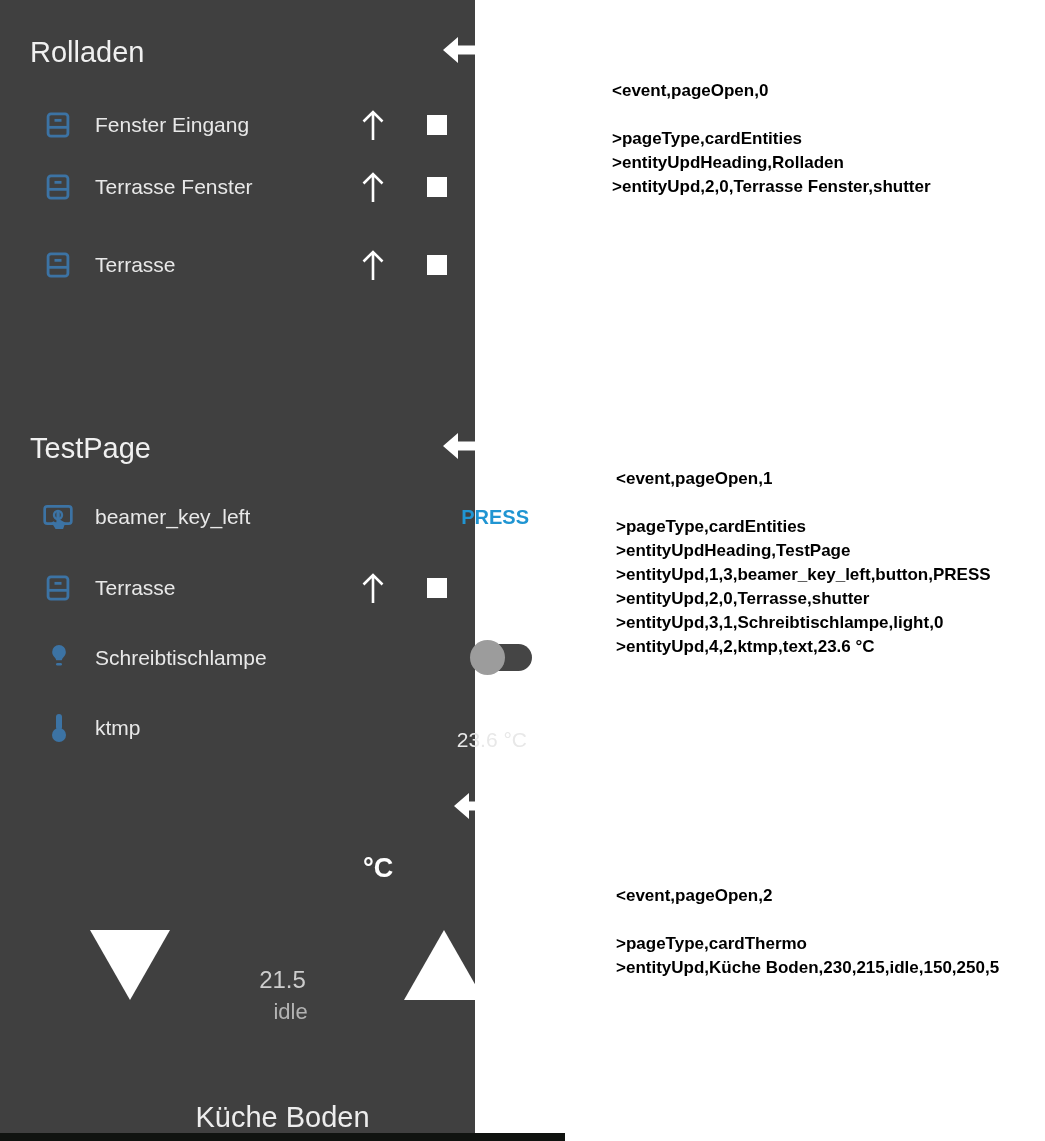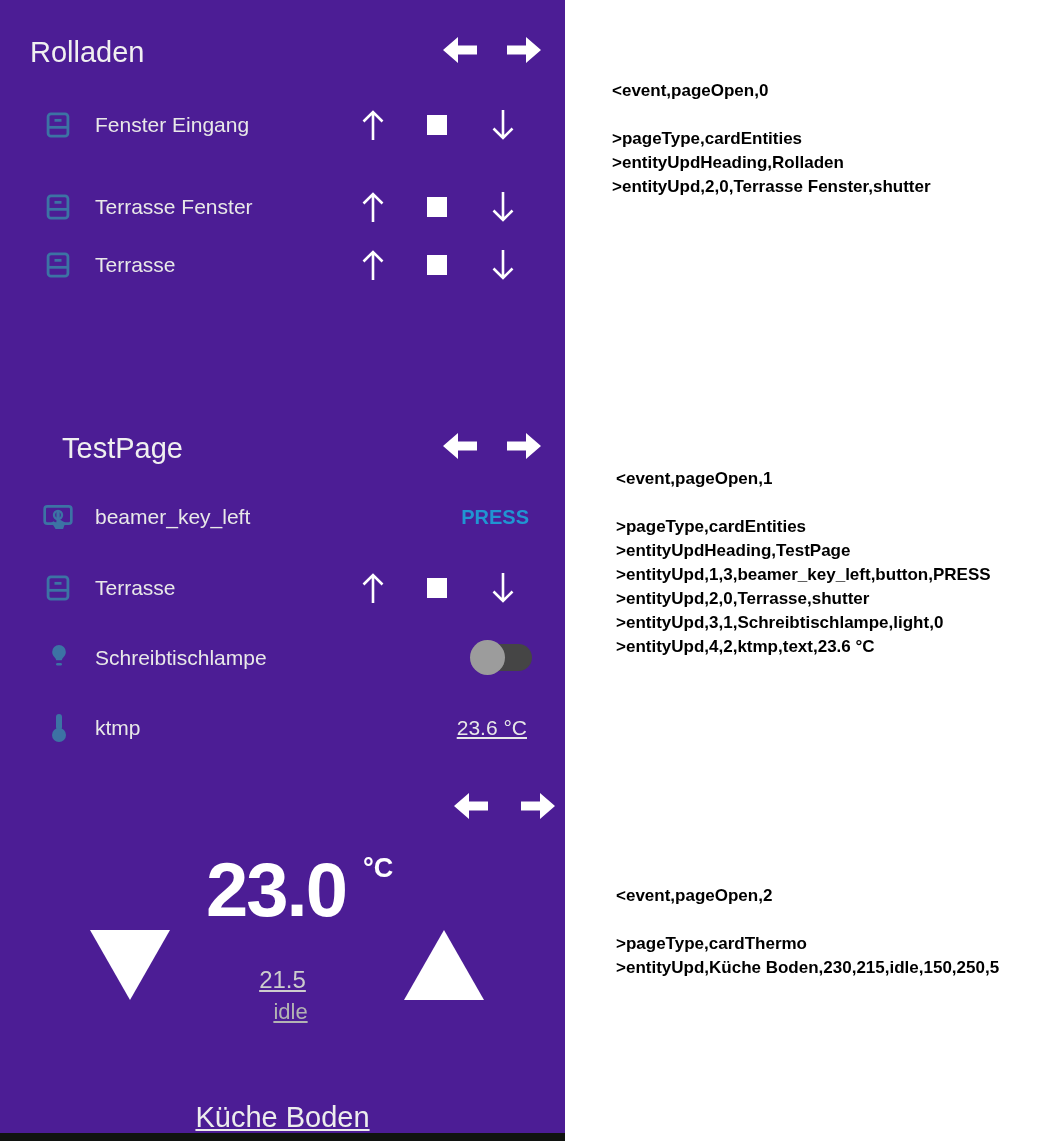--- a/index.html
+++ b/index.html
@@ -1,48 +1,48 @@
 <!DOCTYPE html>
 <html><head>
 <meta charset="utf-8">
 <style>
   * { margin:0; padding:0; box-sizing:border-box; }
   body { width:1045px; height:1141px; background:#ffffff; position:relative;
          font-family:"Liberation Sans", sans-serif; overflow:hidden; }
 
-  .panel { position:absolute; left:0; top:0; width:565px; height:1141px; background:#4c1d95; }
+  .panel { position:absolute; left:0; top:0; width:475px; height:1141px; background:#404040; }
   .panel-bottom-edge { position:absolute; left:0; bottom:0; width:565px; height:8px; background:#101310; }
 
   .heading { position:absolute; left:30px; color:#f0f0f0; font-size:29px; line-height:38px; font-weight:400; }
 
   .nav-btn { position:absolute; width:38px; height:34px; cursor:pointer; }
   .nav-btn svg { display:block; }
 
   .row { position:absolute; left:0; width:565px; height:44px; }
   .row-icon { position:absolute; color:#3c73a4; }
   .row-label { position:absolute; left:95px; top:0; line-height:44px; font-size:21px; color:#e8e8e8; }
 
   .ctl { position:absolute; cursor:pointer; }
   .ctl-up   { left:358px; top:5px; }
   .ctl-stop { left:427px; top:12px; width:20px; height:20px; background:#ffffff; }
   .ctl-down { left:488px; top:5px; }
 
   .press-label { position:absolute; right:36px; top:0; line-height:44px;
                  font-size:20px; font-weight:700; color:#2095d2; cursor:pointer; }
-  .value-text { position:absolute; right:38px; top:0; line-height:44px; font-size:21px; color:#e8e8e8;text-decoration:underline; }
+  .value-text { position:absolute; right:38px; top:12px; line-height:44px; font-size:21px; color:#e8e8e8; }
 
   .toggle { position:absolute; right:33px; top:8px; width:59px; height:27px; cursor:pointer; }
   .toggle-track { position:absolute; left:0; top:0; width:59px; height:27px; border-radius:14px; background:#454545; }
   .toggle-knob  { position:absolute; left:-3px; top:-4px; width:35px; height:35px; border-radius:50%; background:#9c9c9c; }
 
   .big-temp  { position:absolute; left:206px; top:850px; font-size:76px; font-weight:700;
                line-height:1.05; color:#ffffff; letter-spacing:-2px; }
   .temp-unit { position:absolute; left:363px; top:853px; font-size:27px; font-weight:700; color:#ffffff; }
   .tri-btn { position:absolute; cursor:pointer; }
-  .centered { position:absolute; left:0; width:565px; text-align:center;text-decoration:underline; }
+  .centered { position:absolute; left:0; width:565px; text-align:center; }
   .setpoint { top:966px; font-size:24px; color:#cdcdcd; }
   .hvac-state { top:999px; font-size:22px; color:#b3b3b3;padding-left:16px; }
   .thermo-title { top:1081px; font-size:29px; color:#ededed;margin-top:20px; }
 
   .log-block { position:absolute; color:#000000; font-size:17px; line-height:24px;
                font-weight:700; white-space:nowrap; }
   .log-lines { margin-top:24px; }
 </style>
 </head>
 <body>
@@ -81,21 +81,21 @@
         </svg>
     </span>
     <span class="ctl ctl-stop"></span>
     <span class="ctl ctl-down">
       <svg width="30" height="34" viewBox="0 0 30 34">
           <path d="M15 2 V30 M5.5 20.5 L15 30 L24.5 20.5" fill="none" stroke="#ffffff" stroke-width="2.6"></path>
         </svg>
     </span>
   </div>
 
-  <div class="row" style="top:185px;">
+  <div class="row" style="top:165px;">
     <span class="row-icon" style="left:44px; top:8px;">
       <svg width="28" height="28" viewBox="0 0 24 24">
           <rect x="3.5" y="2.5" width="17" height="19" rx="2.5" fill="none" stroke="currentColor" stroke-width="2.4"></rect>
           <line x1="3.5" y1="14" x2="20.5" y2="14" stroke="currentColor" stroke-width="2.4"></line>
           <line x1="9" y1="8" x2="15" y2="8" stroke="currentColor" stroke-width="2.4"></line>
         </svg>
     </span>
     <span class="row-label">Terrasse Fenster</span>
     <span class="ctl ctl-up">
       <svg width="30" height="34" viewBox="0 0 30 34">
@@ -125,21 +125,21 @@
         </svg>
     </span>
     <span class="ctl ctl-stop"></span>
     <span class="ctl ctl-down">
       <svg width="30" height="34" viewBox="0 0 30 34">
           <path d="M15 2 V30 M5.5 20.5 L15 30 L24.5 20.5" fill="none" stroke="#ffffff" stroke-width="2.6"></path>
         </svg>
     </span>
   </div>
 
-  <div class="heading" style="top:429px;margin-left:32px;">TestPage</div>
+  <div class="heading" style="top:429px;">TestPage</div>
 
   <div class="nav-btn" style="left:441px; top:429px;">
     <span>
       <svg width="38" height="34" viewBox="0 0 38 34">
           <polygon points="36,12.5 17,12.5 17,4 2,17 17,30 17,21.5 36,21.5" fill="#ffffff"></polygon>
         </svg>
     </span>
   </div>
   <div class="nav-btn" style="left:505px; top:429px;">
     <span>
@@ -216,21 +216,20 @@
     </span>
   </div>
   <div class="nav-btn" style="left:519px; top:789px;">
     <span>
       <svg width="38" height="34" viewBox="0 0 38 34">
           <polygon points="2,12.5 21,12.5 21,4 36,17 21,30 21,21.5 2,21.5" fill="#ffffff"></polygon>
         </svg>
     </span>
   </div>
 
-  <div class="big-temp">23.0</div>
   <div class="temp-unit">°C</div>
 
   <div class="tri-btn" style="left:89px; top:929px;">
     <span>
       <svg width="82" height="72" viewBox="0 0 82 72">
           <polygon points="1,1 81,1 41,71" fill="#ffffff"></polygon>
         </svg>
     </span>
   </div>
   <div class="tri-btn" style="left:403px; top:929px;">

